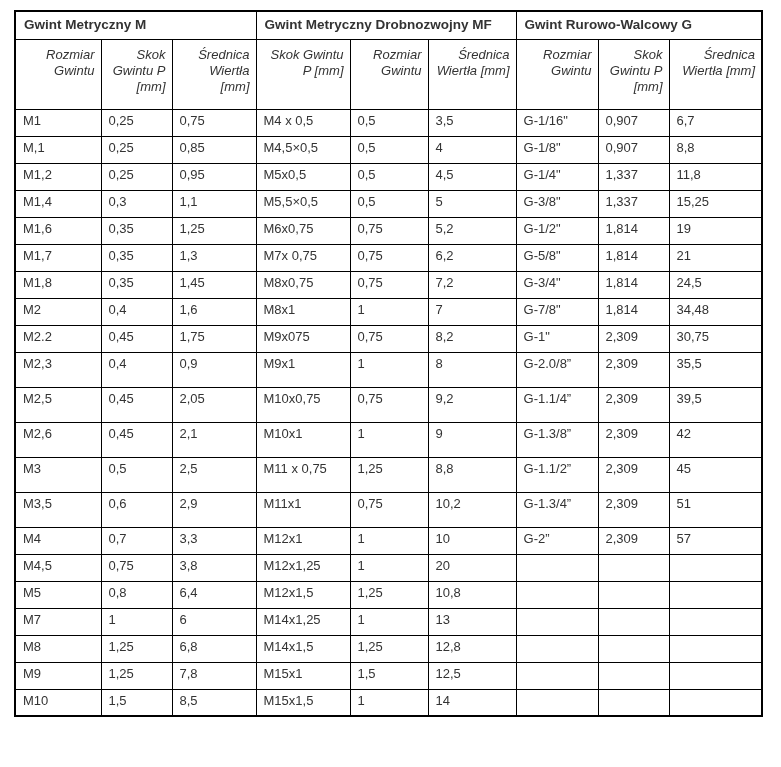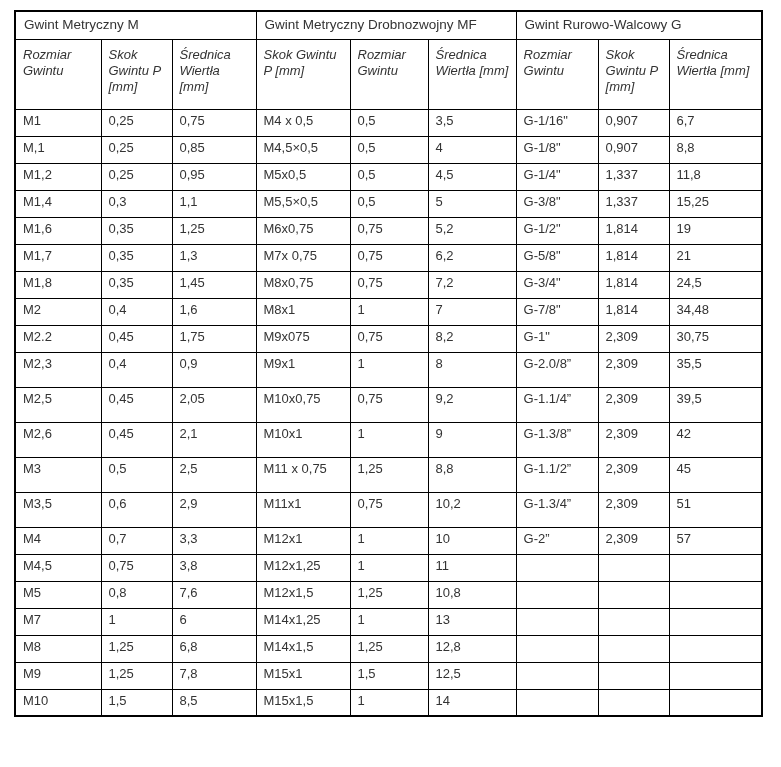--- a/index.html
+++ b/index.html
@@ -33,32 +33,32 @@
     font-size: 13px;
     line-height: 1.25;
     overflow: hidden;
     white-space: normal;
     word-wrap: break-word;
   }
   tr.title-row {
     height: 28px;
   }
   tr.title-row td {
-    font-weight: normal;
+    font-weight: bold;
     font-size: 13.5px;
     vertical-align: middle;
     text-align: left;
     padding-left: 8px;
   }
   tr.header-row {
     height: 70px;
   }
   tr.header-row td {
     font-style: italic;
-    text-align: left;
+    text-align: right;
     vertical-align: top;
     padding-top: 7px;
     font-size: 13px;
   }
   tr.data-row {
     height: 27px;
   }
   tr.data-row.tall {
     height: 35px;
   }
@@ -264,29 +264,29 @@
             <td>G-2”</td>
             <td>2,309</td>
             <td>57</td>
           </tr>
           <tr class="data-row">
             <td>M4,5</td>
             <td>0,75</td>
             <td>3,8</td>
             <td>M12x1,25</td>
             <td>1</td>
-            <td>11</td>
+            <td>20</td>
             <td></td>
             <td></td>
             <td></td>
           </tr>
           <tr class="data-row">
             <td>M5</td>
             <td>0,8</td>
-            <td>7,6</td>
+            <td>6,4</td>
             <td>M12x1,5</td>
             <td>1,25</td>
             <td>10,8</td>
             <td></td>
             <td></td>
             <td></td>
           </tr>
           <tr class="data-row">
             <td>M7</td>
             <td>1</td>

